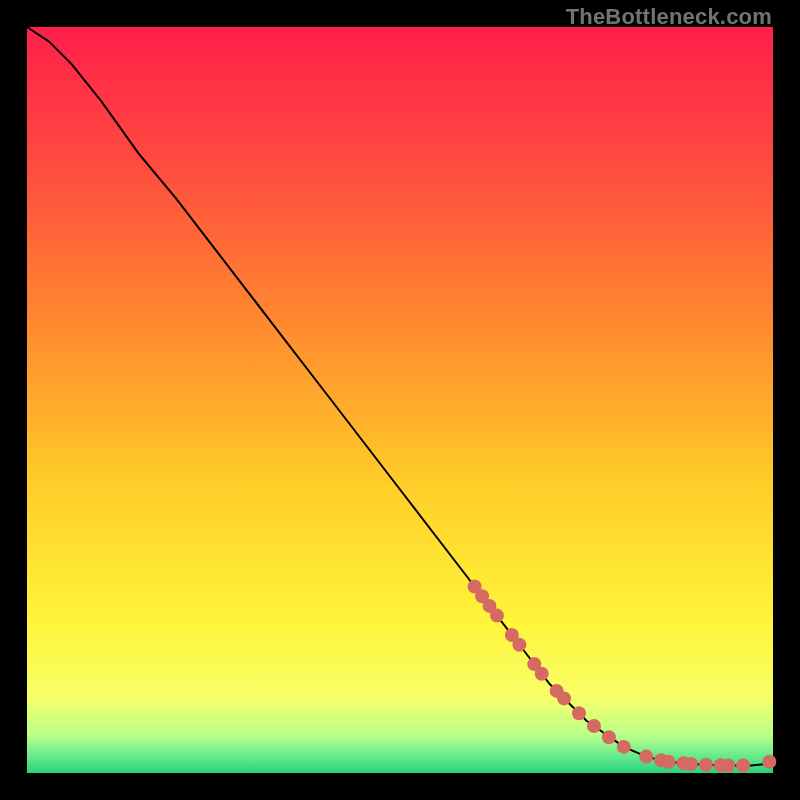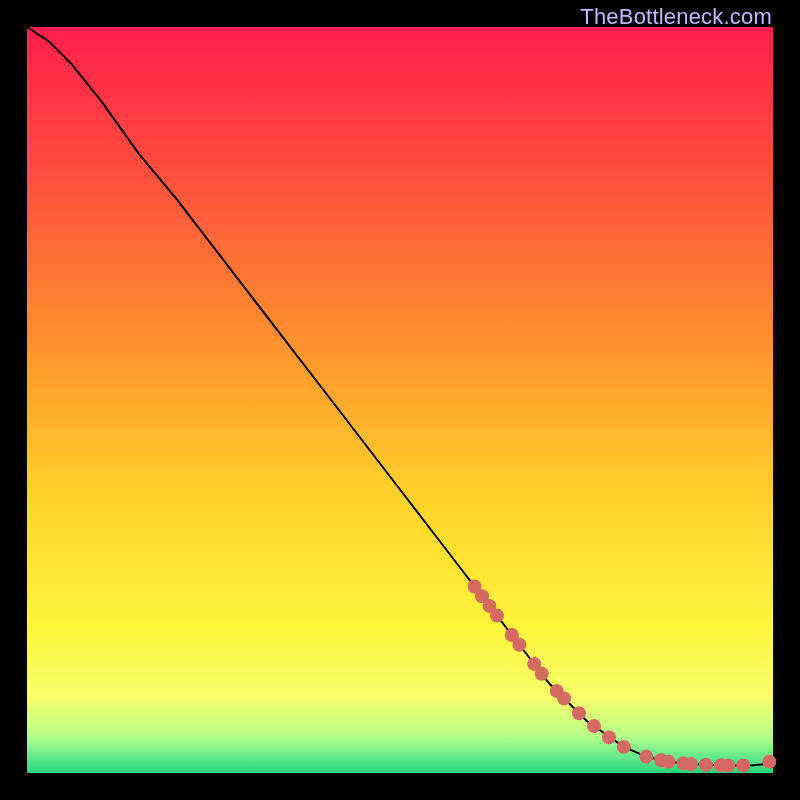--- a/index.html
+++ b/index.html
@@ -22,23 +22,23 @@
     left: 27px;
     top: 27px;
     width: 746px;
     height: 746px;
     
   }
   .watermark {
     position: absolute;
     top: 4px;
     right: 28px;
-    color: #c4b5fd;
+    color: #737373;
     font-size: 22px;
-    font-weight: 400;
+    font-weight: 700;
     letter-spacing: 0.2px;
     user-select: none;
   }
   svg.curve {
     position: absolute;
     left: 0;
     top: 0;
     width: 746px;
     height: 746px;
     overflow: visible;

